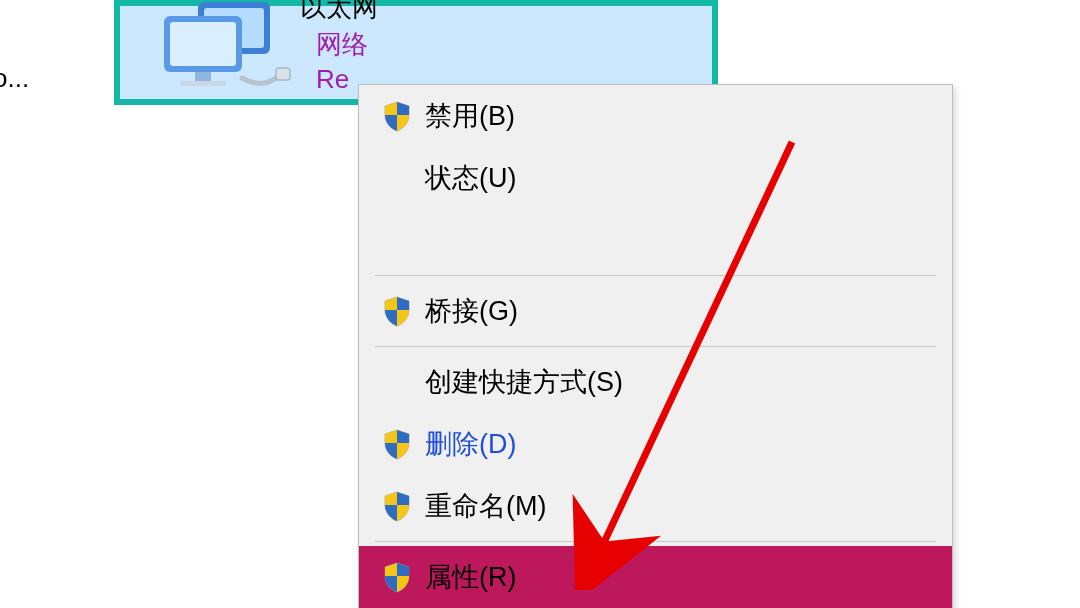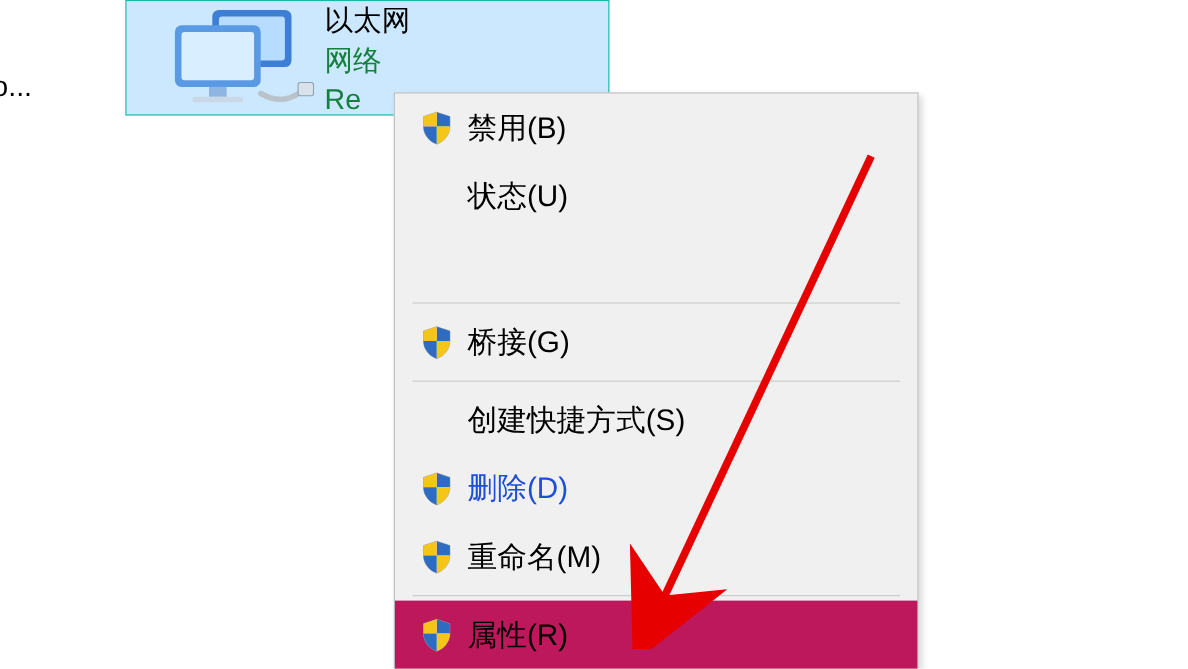--- a/index.html
+++ b/index.html
@@ -15,50 +15,50 @@
       position: absolute;
       left: -20px;
       top: 63px;
       font-size: 26px;
       color: #000;
     }
     .adapter-card {
       position: absolute;
       left: 114px;
       top: 0;
-      width: 440px;
+      width: 604px;
       height: 105px;
       background: #cce8ff;
-      border: 1px solid #14b8a6;
-      display: flex;
-      align-items: center;
+      border: 6px solid #14b8a6;
+      display: flex;
+      align-items: flex-end;
       padding: 4px 10px;
     }
     .adapter-icon-wrap {
       width: 170px;
       height: 98px;
       display: flex;
       align-items: center;
       justify-content: center;
       position: relative;
       flex-shrink: 0;
     }
     .adapter-text {
       display: flex;
       flex-direction: column;
       gap: 2px;
       padding-top: 2px;
     }
     .adapter-title { font-size: 26px; color: #000; }
-    .adapter-sub { font-size: 26px; color: #15803d; }
+    .adapter-sub { font-size: 26px; color: #a21caf; margin-left: 16px; }
     .context-menu {
       position: absolute;
       left: 358px;
       top: 84px;
-      width: 477px;
+      width: 595px;
       background: #f0f0f0;
       border: 1px solid #bdbdbd;
       box-shadow: 3px 3px 6px rgba(0,0,0,0.15);
     }
     .menu-item {
       display: flex;
       align-items: center;
       padding: 12px 18px 12px 16px;
       font-size: 27px;
       color: #000;

